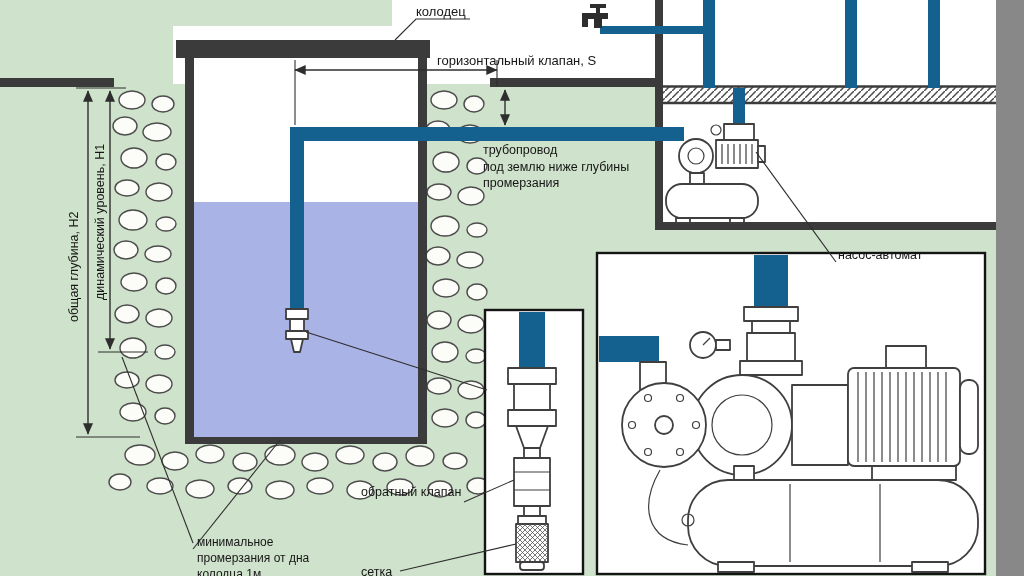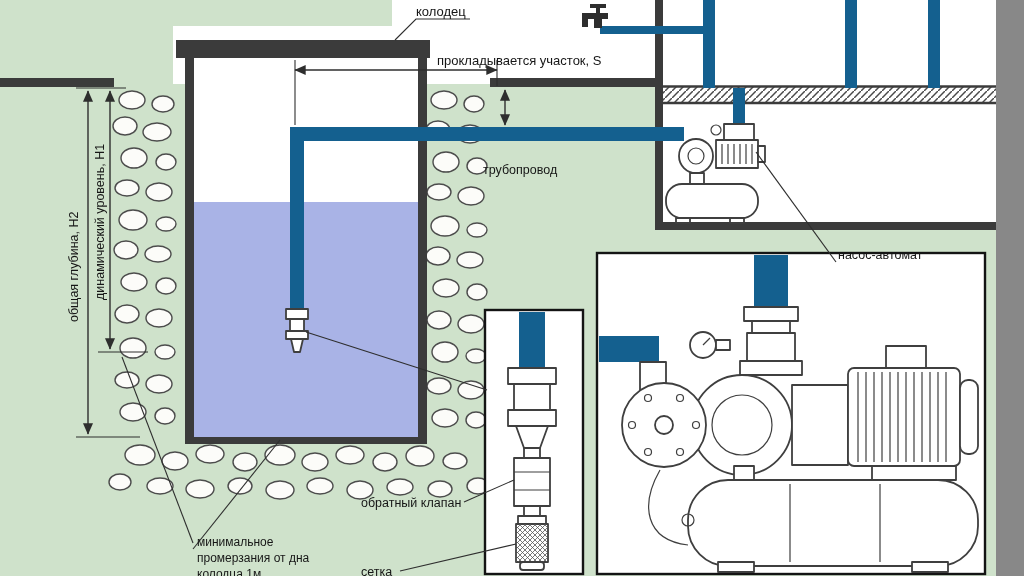--- a/index.html
+++ b/index.html
@@ -258,29 +258,31 @@
     <line class="ptr" x1="756" y1="152" x2="836" y2="262"></line>
     <line class="ptr" x1="464" y1="502" x2="514" y2="480"></line>
     <line class="ptr" x1="400" y1="571" x2="516" y2="544"></line>
     <line class="ptr" x1="193" y1="543" x2="122" y2="357"></line>
     <line class="ptr" x1="193" y1="549" x2="280" y2="440"></line>
   </g>
 </svg>
 
   <div class="label" style="left:416px;top:3px;font-size:13px">колодец</div>
 
-  <div class="label" style="left:437px;top:52px;font-size:13px">прокладывается участок, S</div>
-
-  <div class="label" style="left:483px;top:162px">
+  <div class="label" style="left:437px;top:52px;font-size:13px">горизонтальный клапан, S</div>
+
+  <div class="label" style="left:483px;top:142px">
     <div>трубопровод</div>
+    <div>под землю ниже глубины</div>
+    <div>промерзания</div>
   </div>
 
   <div class="label" style="left:838px;top:247px">насос-автомат</div>
 
-  <div class="label" style="left:361px;top:495px">обратный клапан</div>
+  <div class="label" style="left:361px;top:484px">обратный клапан</div>
 
   <div class="label" style="left:361px;top:564px">сетка</div>
 
   <div class="label" style="left:197px;top:535px;font-size:12px">
     <div>минимальное</div>
     <div>промерзания от дна</div>
     <div>колодца 1м</div>
   </div>
 
   <div class="label rot" style="left:66px;top:322px">общая глубина, H2</div>

